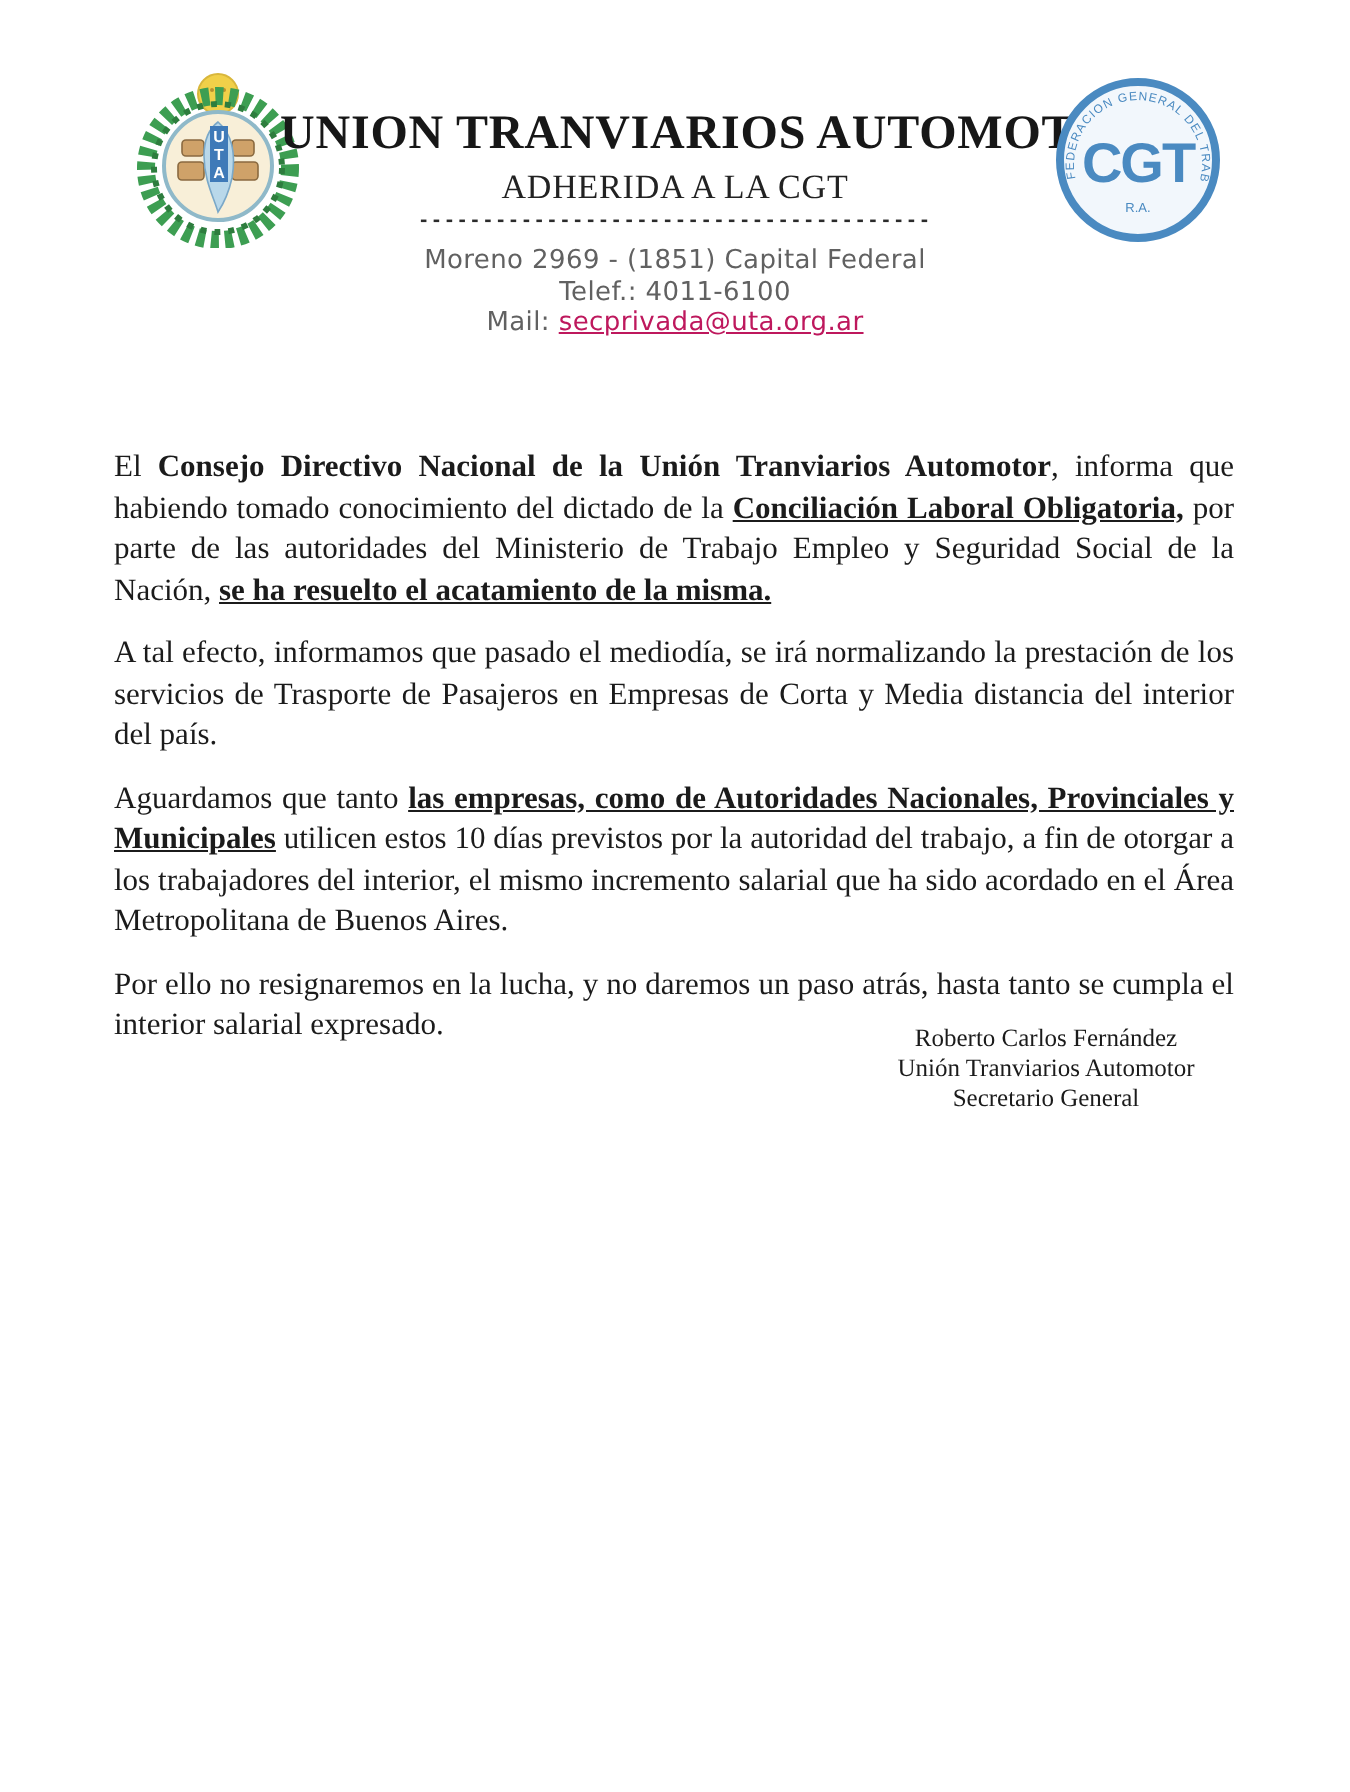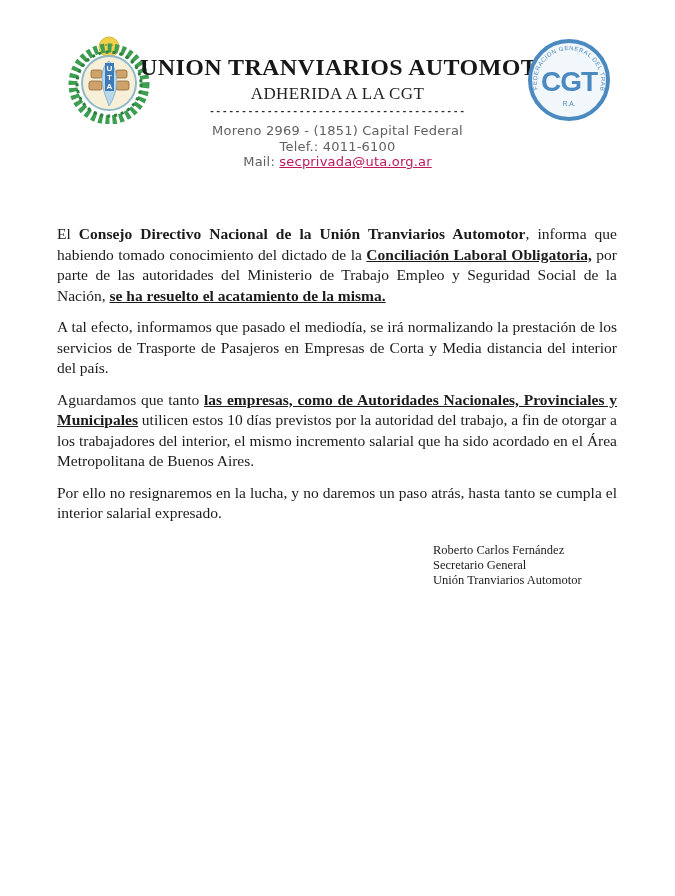--- a/index.html
+++ b/index.html
@@ -61,23 +61,24 @@
     font-size:15.5px;
     line-height:20.5px;
     text-align:justify;
   }
   .letter-body p{margin:0 0 11px 0;}
   .b{font-weight:bold;}
   .u{text-decoration:underline;margin-top:15px;}
   
   .signature{
     position:absolute;
-    top:543px;
+    top:512px;
     right:62px;
     width:180px;
+    text-align:center;
     font-size:12.5px;
     line-height:15px;
     color:#1b1b1b;
   }
   svg{display:block;}
 </style>
 </head>
 <body>
 
 <div class="page">
@@ -147,17 +148,17 @@
 
   <main class="letter-body">
     <p><span>El </span><span class="b">Consejo Directivo Nacional de la Unión Tranviarios Automotor</span><span>, informa que habiendo tomado conocimiento del dictado de la </span><span class="b u">Conciliación Laboral Obligatoria,</span><span> por parte de las autoridades del Ministerio de Trabajo Empleo y Seguridad Social de la Nación, </span><span class="b u">se ha resuelto el acatamiento de la misma.</span></p>
     <p><span>A tal efecto, informamos que pasado el mediodía, se irá normalizando la prestación de los servicios de Trasporte de Pasajeros en Empresas de Corta y Media distancia del interior del país.</span></p>
     <p><span>Aguardamos que tanto </span><span class="b u">las empresas, como de Autoridades Nacionales, Provinciales y Municipales</span><span> utilicen estos 10 días previstos por la autoridad del trabajo, a fin de otorgar a los trabajadores del interior, el mismo incremento salarial que ha sido acordado en el Área Metropolitana de Buenos Aires.</span></p>
     <p><span>Por ello no resignaremos en la lucha, y no daremos un paso atrás, hasta tanto se cumpla el interior salarial expresado.</span></p>
   </main>
 
   <div class="signature">
     <div>Roberto Carlos Fernández</div>
+    <div>Unión Tranviarios Automotor</div>
     <div>Secretario General</div>
-    <div>Unión Tranviarios Automotor</div>
   </div>
 
 </div>
 
 </body></html>

